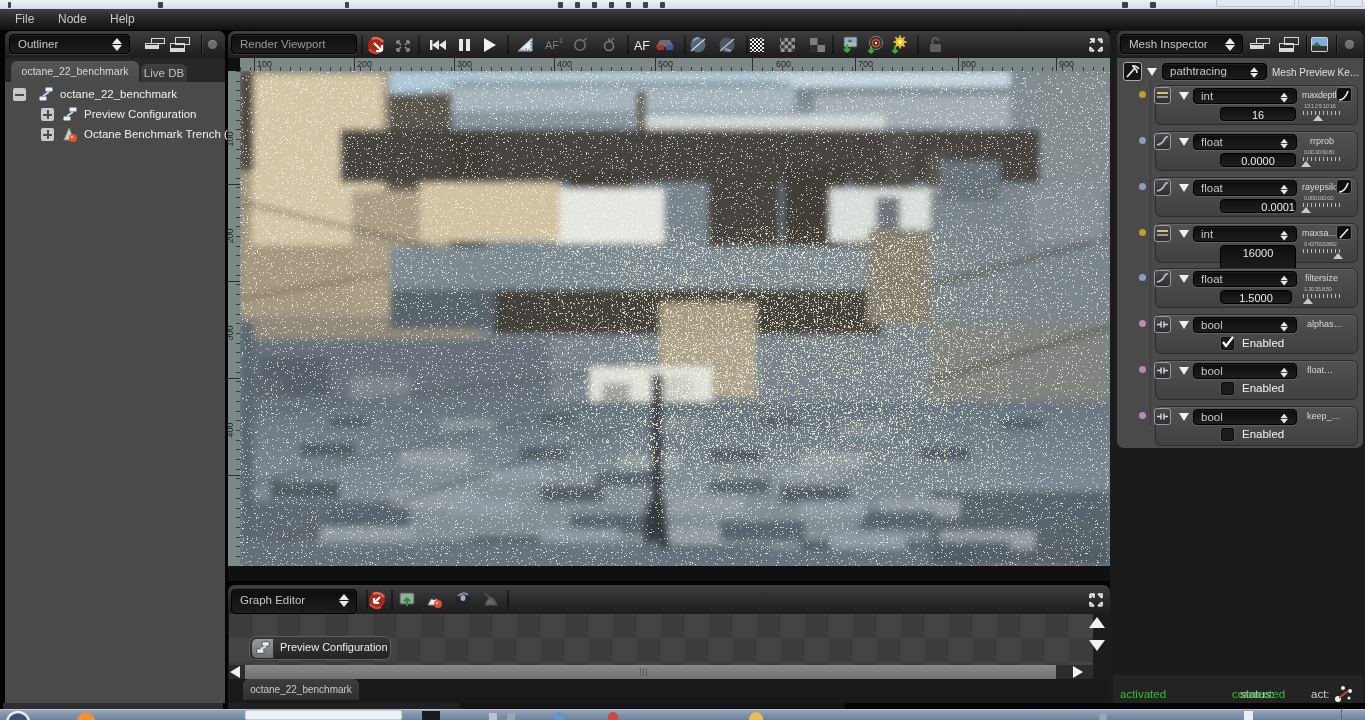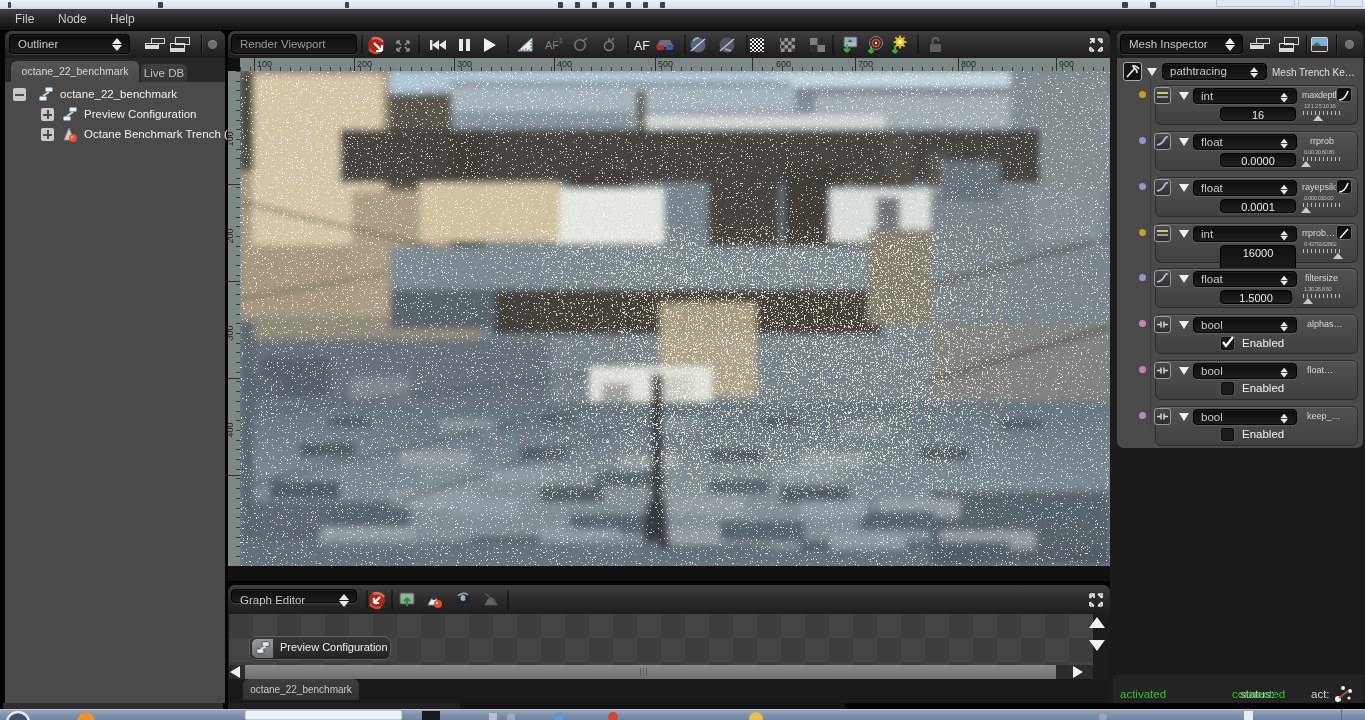--- a/index.html
+++ b/index.html
@@ -462,21 +462,21 @@
     <rect width="870" height="495" filter="url(#grain)" opacity="0.3"></rect>
     <rect width="870" height="495" filter="url(#spkw)" opacity="0.8"></rect>
     <rect x="300" y="155" width="470" height="270" filter="url(#spkg)" opacity="0.7"></rect>
     <rect x="380" y="165" width="330" height="230" filter="url(#spkh)" opacity="0.85"></rect>
   </svg>
   </div>
 
 
   <div class="panel" id="gpanel" style="left:228px;top:585px;width:882px;height:118px;background:#1c1c1c;border-radius:7px;">
     <div class="phead" style="height:29px;"></div>
-    <div class="sel" style="left:3px;top:4px;width:126px;height:14px;">
+    <div class="sel" style="left:3px;top:4px;width:126px;height:25px;">
         <span class="lbl" style="top:4px;">Graph Editor</span>
         <span class="updn" style="top:4px;"></span>
       </div>
     <svg class="abs" style="left:0;top:0;" width="882" height="29" viewBox="0 0 882 29">
       <g stroke="#0a0a0a">
           <line x1="139" y1="5" x2="139" y2="24"></line>
           <line x1="164" y1="5" x2="164" y2="24"></line>
           <line x1="280" y1="5" x2="280" y2="24"></line>
         </g>
       <circle cx="149" cy="15" r="8" fill="#a8281e"></circle>
@@ -562,21 +562,21 @@
       <svg width="17" height="17" viewBox="0 0 17 17">
           <path d="M3 14 L11 5" stroke="#e8e8e8" stroke-width="1.8"></path>
           <path d="M8 3 Q12 2 15 6 M9 4 Q13 6 13 10" stroke="#e8e8e8" stroke-width="1.6" fill="none"></path>
         </svg>
     </div>
     <div class="ptri" style="left:30px;top:37px;"></div>
     <div class="sel" style="left:45px;top:32px;width:105px;height:17px;">
         <span class="lbl" style="top:1px;left:7px;">pathtracing</span>
         <span class="updn" style="top:2px;transform:scale(.8);"></span>
       </div>
-    <div class="plab" style="left:155px;top:36px;color:#e0e0e0;font-size:10px;">Mesh Trench Ke…</div>
+    <div class="plab" style="left:155px;top:36px;color:#e0e0e0;font-size:10px;">Mesh Preview Ke…</div>
 
     <div class="prow" style="top:54px;"></div>
     <div class="pdot" style="left:22px;top:60px;background:#c29d27;"></div>
     <div class="pico" style="left:37px;top:56px;"><svg width="15" height="15">
           <rect x="2" y="4" width="11" height="2" fill="#d8c468"></rect>
           <rect x="2" y="8" width="11" height="2" fill="#9a9a9a"></rect>
         </svg></div>
     <div class="ptri" style="left:62px;top:61px;"></div>
     <div class="sel" style="left:76px;top:57px;width:104px;height:16px;">
         <span class="lbl" style="top:1px;left:7px;">int</span>
@@ -614,37 +614,37 @@
         </svg></div>
     <div class="ptri" style="left:62px;top:153px;"></div>
     <div class="sel" style="left:76px;top:149px;width:104px;height:16px;">
         <span class="lbl" style="top:1px;left:7px;">float</span>
         <span class="updn" style="top:2px;transform:scale(.75);"></span>
       </div>
     <div class="plab" style="left:185px;top:151px;">rayepsilon</div>
     <div class="pcurve" style="left:219px;top:148px;"><svg width="14" height="13">
           <path d="M2 11 Q8 11 11 2" stroke="#f0f0f0" stroke-width="1.6" fill="none"></path>
         </svg></div>
-    <div class="pval" style="left:103px;top:168px;width:76px;height:14px;line-height:14px;">0.0001</div>
+    <div class="pval" style="left:103px;top:168px;width:76px;height:14px;line-height:14px;text-align:right;">0.0001</div>
     <div class="mini" style="left:187px;top:164px;">0.000.010.00</div>
     <div class="mticks" style="left:186px;top:172px;"></div>
     <div class="abs" style="left:184px;top:176px;width:0;height:0;border-left:5px solid transparent;border-right:5px solid transparent;border-bottom:6px solid #c9c9c9;"></div>
 
     <div class="prow" style="top:192px;"></div>
     <div class="pdot" style="left:22px;top:198px;background:#c29d27;"></div>
     <div class="pico" style="left:37px;top:194px;"><svg width="15" height="15">
           <rect x="2" y="4" width="11" height="2" fill="#d8c468"></rect>
           <rect x="2" y="8" width="11" height="2" fill="#9a9a9a"></rect>
         </svg></div>
     <div class="ptri" style="left:62px;top:199px;"></div>
     <div class="sel" style="left:76px;top:195px;width:104px;height:16px;">
         <span class="lbl" style="top:1px;left:7px;">int</span>
         <span class="updn" style="top:2px;transform:scale(.75);"></span>
       </div>
-    <div class="plab" style="left:185px;top:197px;">rrprob…</div>
+    <div class="plab" style="left:185px;top:197px;">maxsa…</div>
     <div class="pcurve" style="left:219px;top:194px;"><svg width="14" height="13">
           <path d="M3 11 L11 2" stroke="#f0f0f0" stroke-width="1.6"></path>
         </svg></div>
     <div class="pval" style="left:103px;top:214px;width:76px;height:30px;line-height:14px;">16000</div>
     <div class="mini" style="left:187px;top:210px;">0 4379162862</div>
     <div class="mticks" style="left:186px;top:218px;"></div>
     <div class="abs" style="left:216px;top:222px;width:0;height:0;border-left:5px solid transparent;border-right:5px solid transparent;border-bottom:6px solid #c9c9c9;"></div>
 
     <div class="prow" style="top:237px;"></div>
     <div class="pdot" style="left:22px;top:243px;background:#8d9ac2;"></div>

